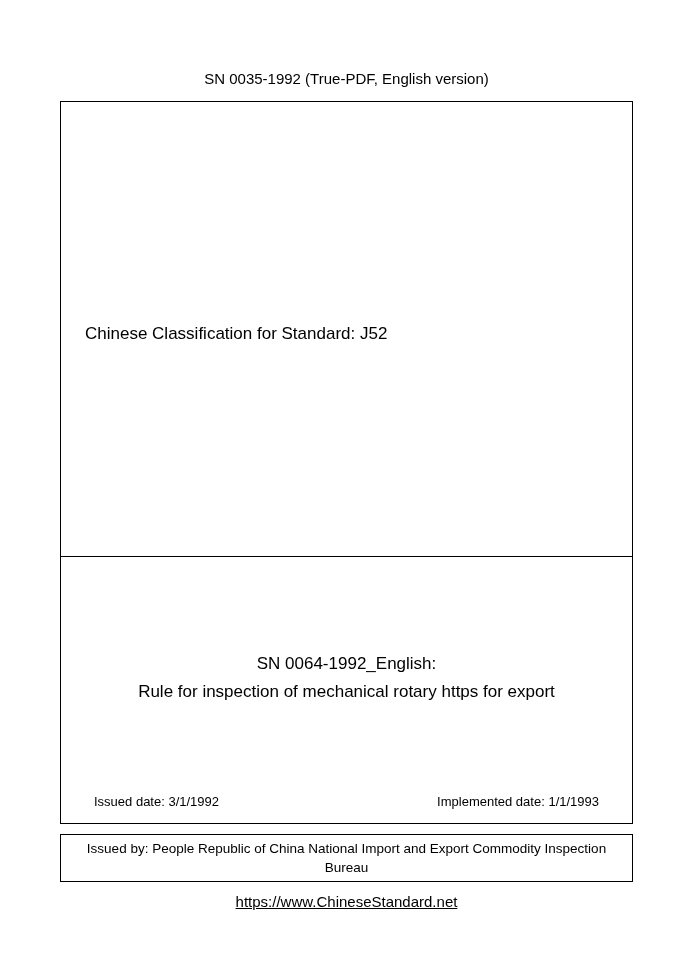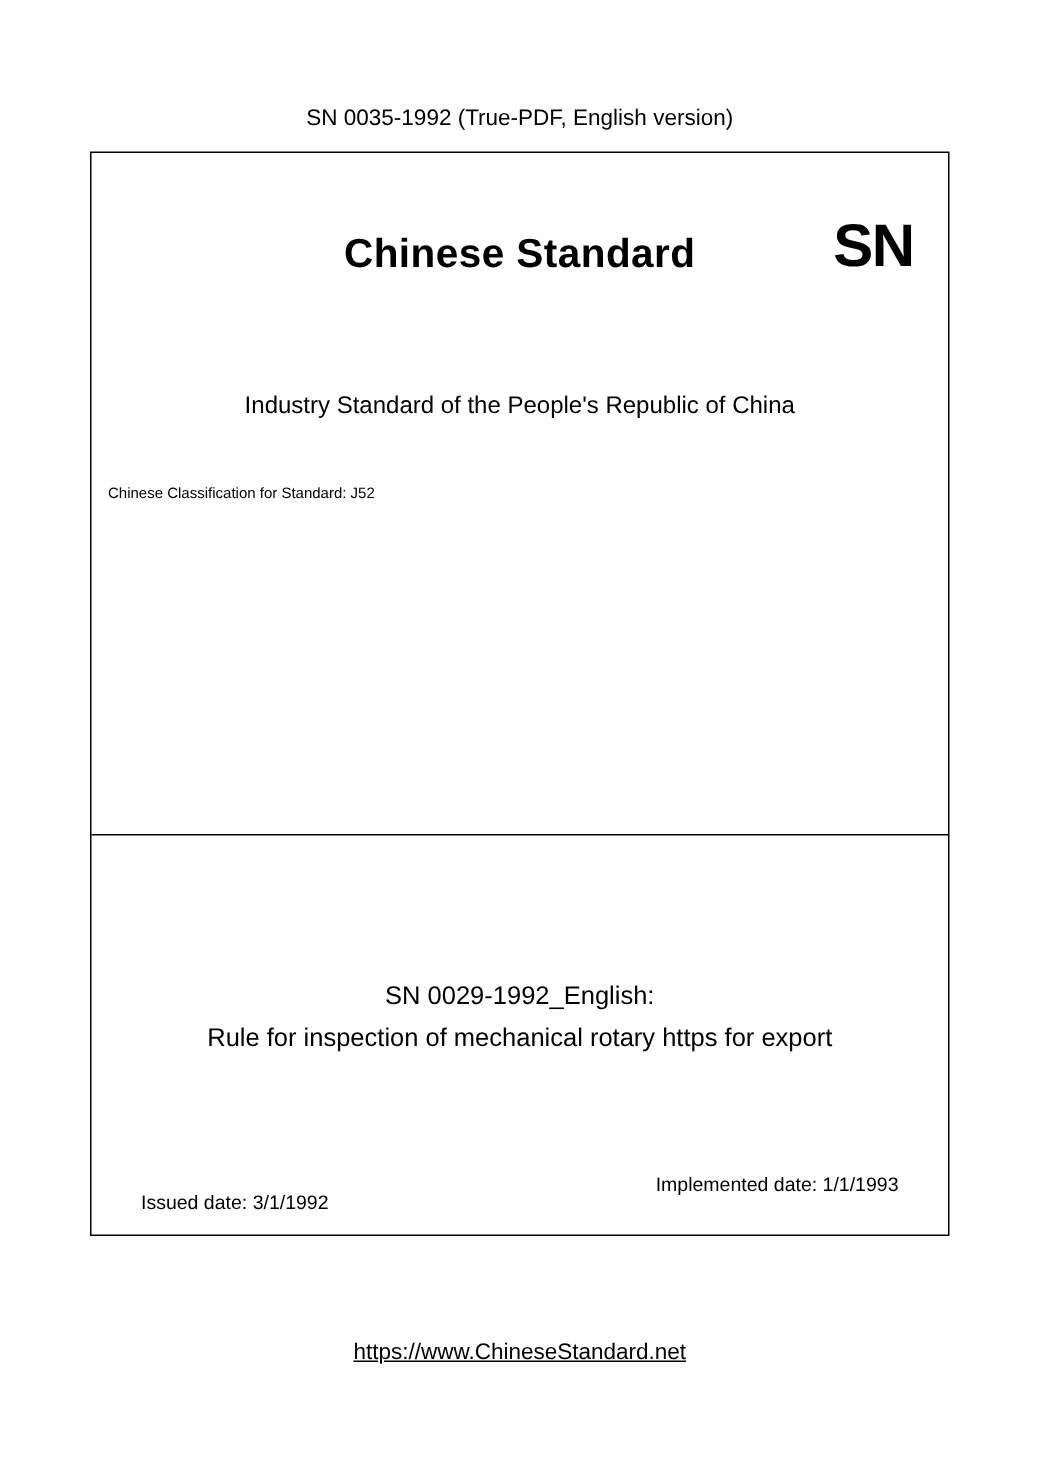--- a/index.html
+++ b/index.html
@@ -73,22 +73,22 @@
     position: absolute;
     top: 160px;
     left: 0;
     width: 100%;
     text-align: center;
     font-size: 16px;
   }
   .classification {
     position: absolute;
     top: 222px;
-    left: 11px;
-    font-size: 10px;
+    left: 24px;
+    font-size: 17px;
   }
   .std-number {
     position: absolute;
     top: 300px;
     right: 30px;
     font-size: 33px;
     font-weight: bold;
     letter-spacing: 0.5px;
   }
   .lower-section {
@@ -112,21 +112,21 @@
     font-size: 13px;
   }
   .issued-date {
     position: absolute;
     left: 33px;
     bottom: 0;
   }
   .implemented-date {
     position: absolute;
     right: 33px;
-    bottom: 12px;
+    bottom: 0;
   }
   .issued-by-box {
     position: absolute;
     left: 60px;
     top: 834px;
     width: 573px;
     height: 48px;
     border: 1px solid #000;
     box-sizing: border-box;
     display: flex;
@@ -151,41 +151,39 @@
 </head>
 <body>
 
 <div class="page">
 
   <div class="top-caption">SN 0035-1992 (True-PDF, English version)</div>
 
   <div class="cover-box">
 
     <div class="upper-section">
-      <div class="title-row">
-        <div class="main-title">Chinese Standard</div>
-        <div class="sn-logo">SN</div>
-      </div>
 
-      <div class="subtitle">Industry Standard of the People's Republic of China</div>
 
       <div class="classification">Chinese Classification for Standard: J52</div>
 
     </div>
 
     <div class="lower-section">
       <div class="english-title">
-        <div>SN 0029-1992_English:</div>
+        <div>SN 0064-1992_English:</div>
         <div>Rule for inspection of mechanical rotary https for export</div>
       </div>
 
       <div class="dates">
         <div class="issued-date">Issued date: 3/1/1992</div>
         <div class="implemented-date">Implemented date: 1/1/1993</div>
       </div>
     </div>
 
   </div>
 
+  <div class="issued-by-box">
+    <span>Issued by: People Republic of China National Import and Export Commodity Inspection Bureau</span>
+  </div>
 
   <a class="footer-link" href="#">https://www.ChineseStandard.net</a>
 
 </div>
 
 </body></html>

